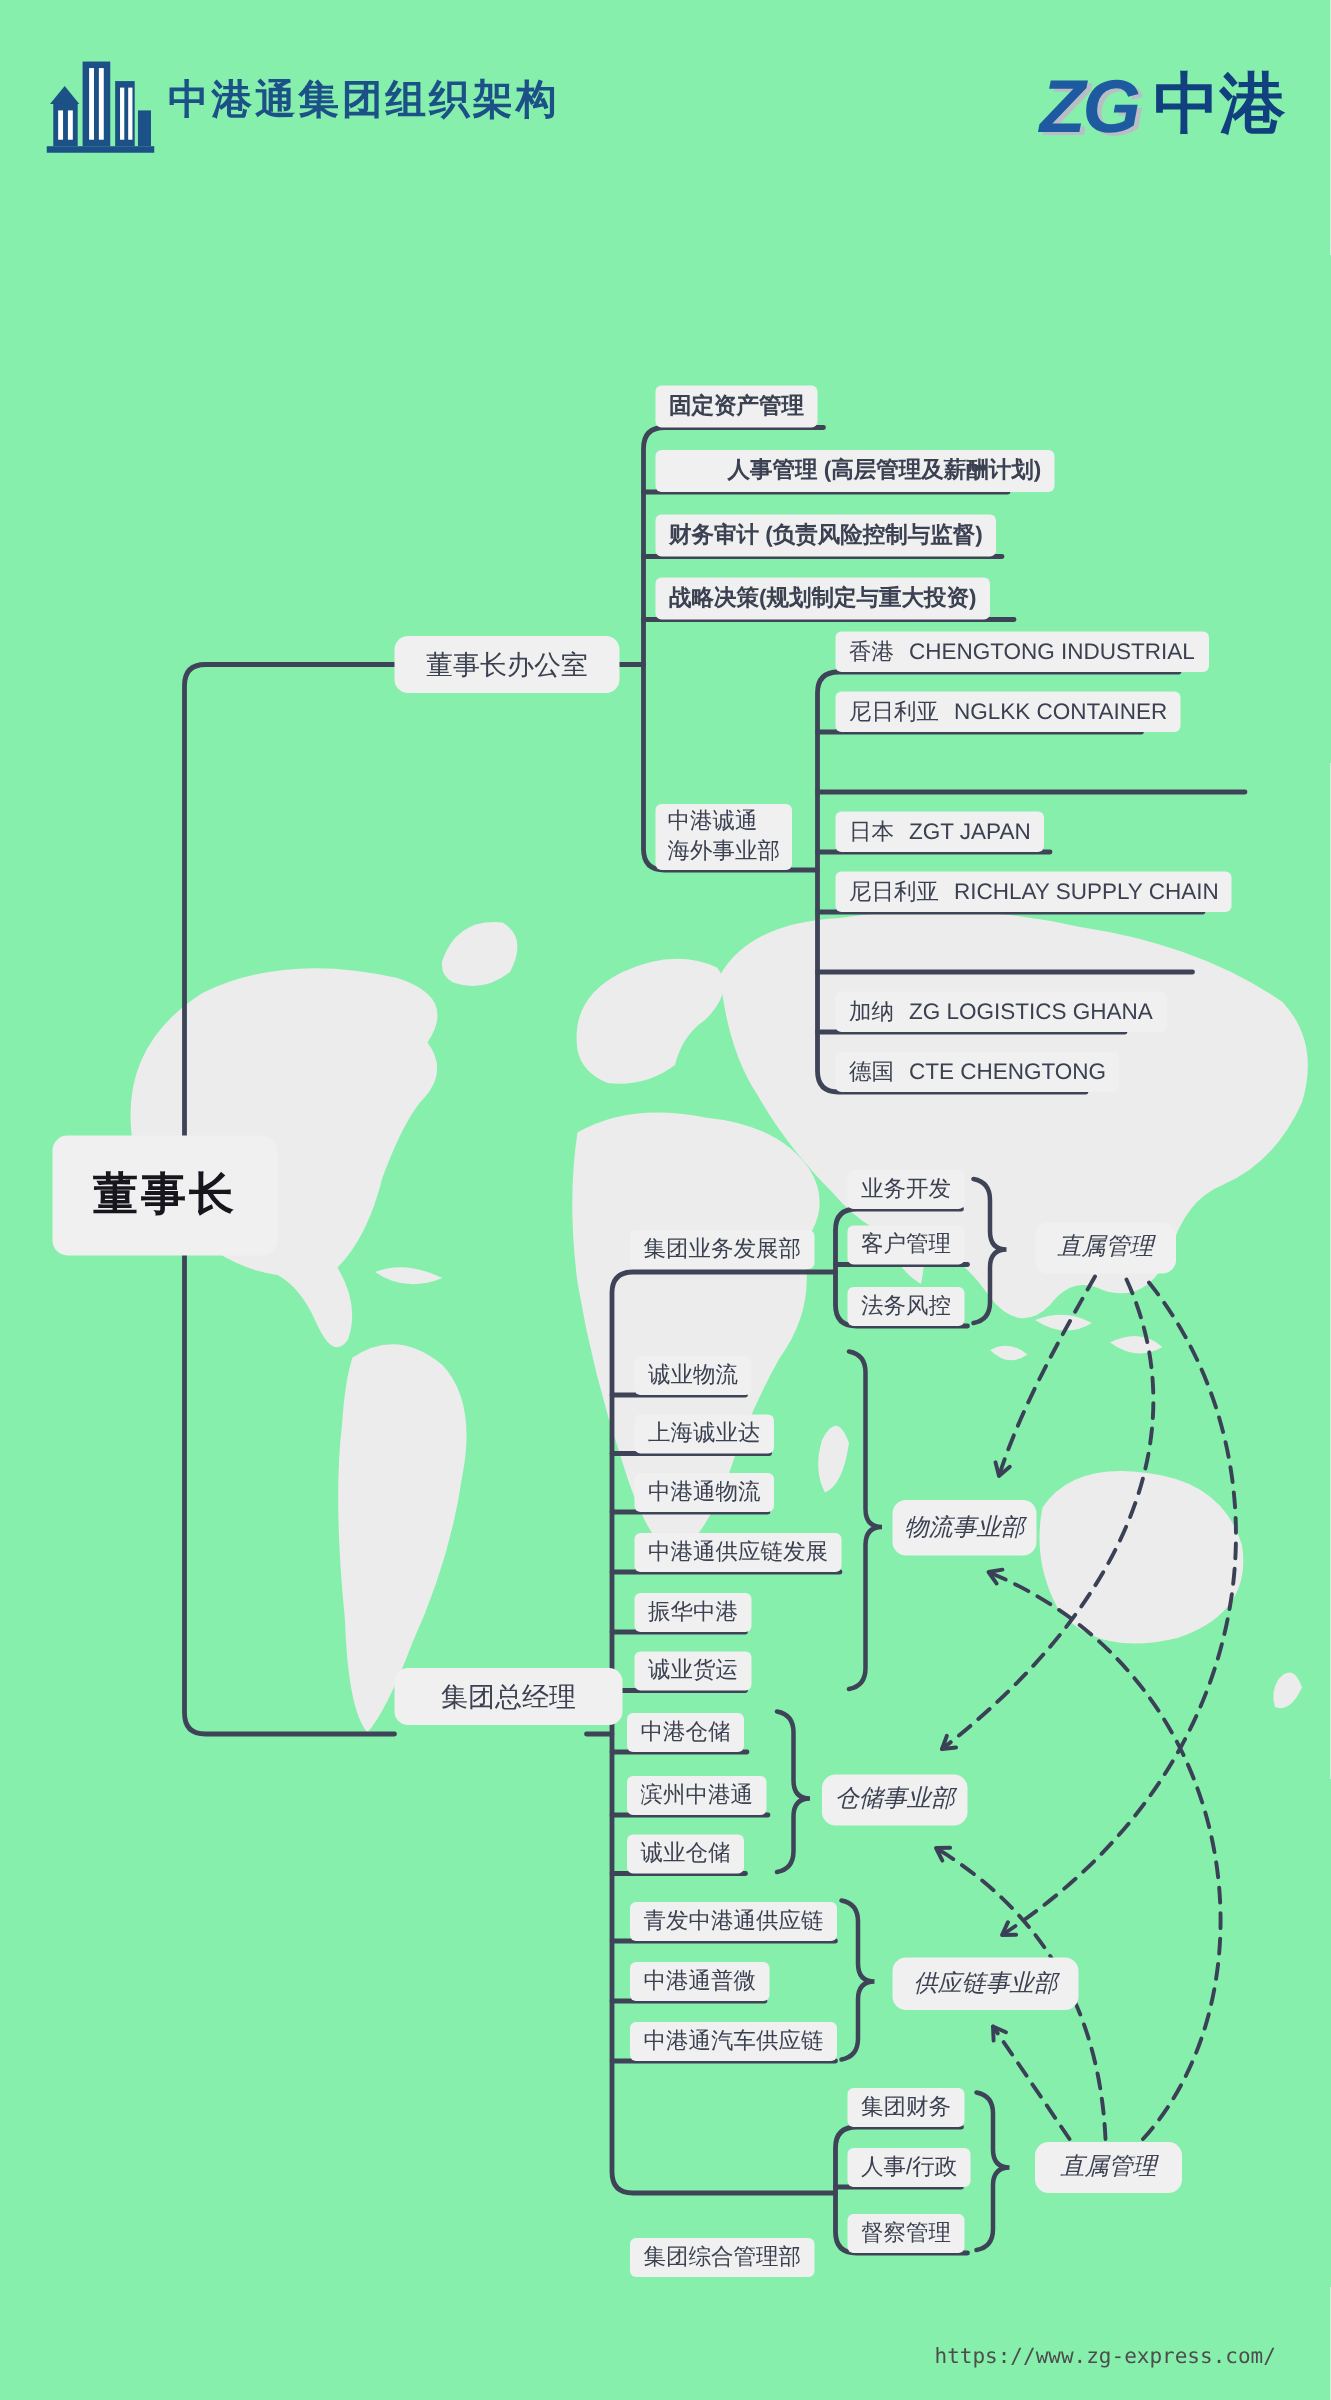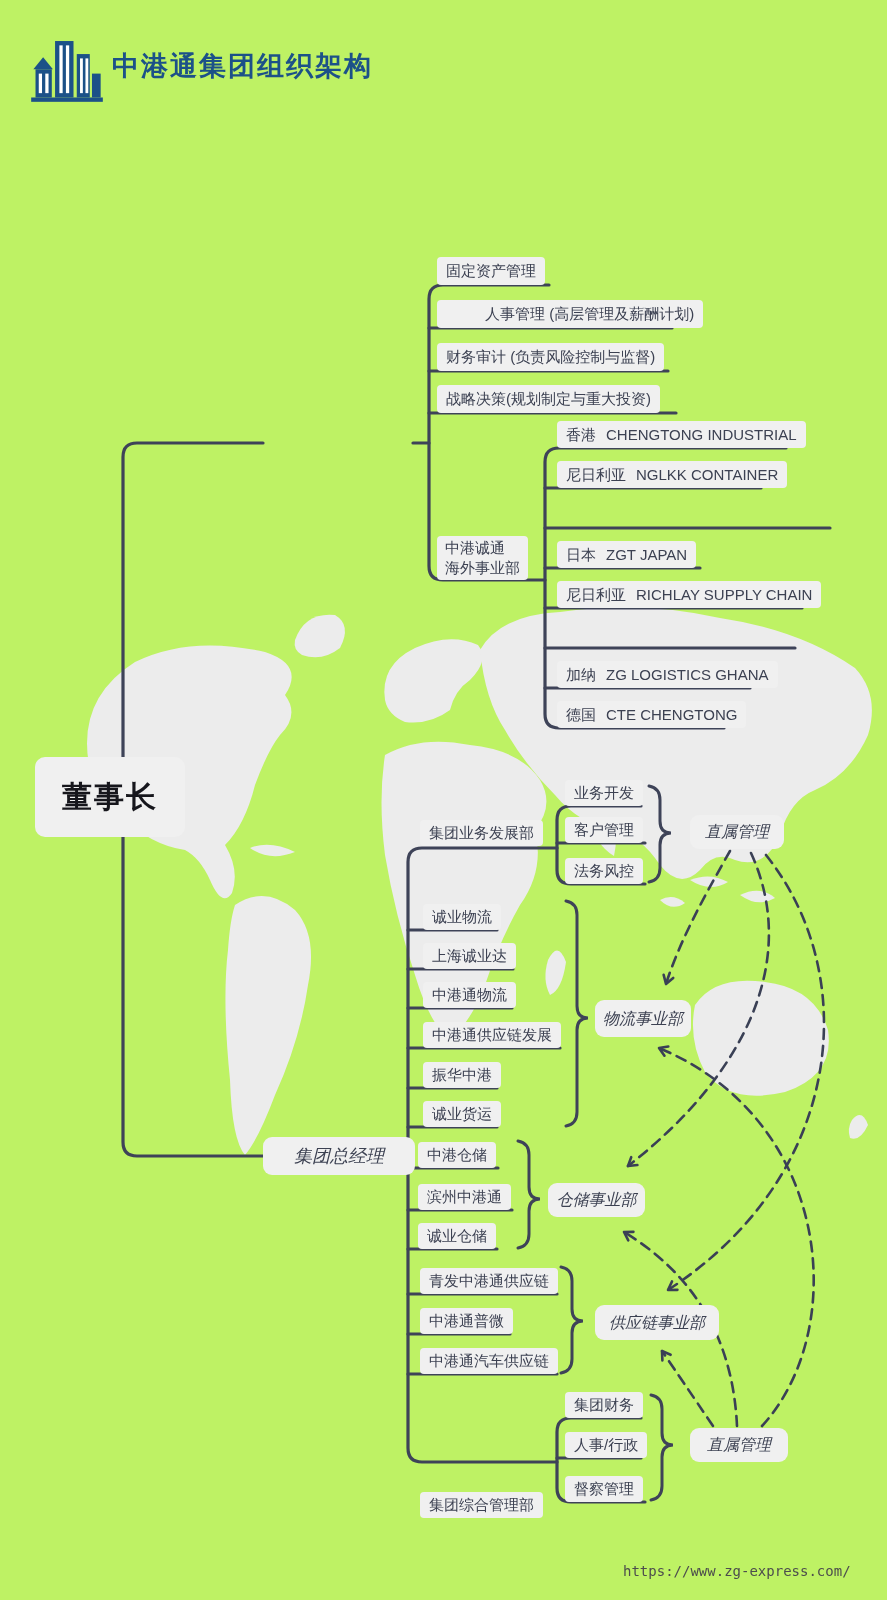--- a/index.html
+++ b/index.html
@@ -1,29 +1,29 @@
 <!DOCTYPE html>
 <html><head>
 <meta charset="utf-8">
 <style>
   html,body{margin:0;padding:0;background:#ffffff;}
   body{font-family:"Liberation Sans","DejaVu Sans",sans-serif;}
-  #stage{position:relative;width:887px;height:1600px;background:#bef264;overflow:hidden;}
+  #stage{position:relative;width:887px;height:1600px;background:#86efac;overflow:hidden;}
   #chart-svg{position:absolute;left:0;top:0;z-index:1;}
   
   .hdr-title{position:absolute;left:112px;top:48px;font-size:27px;font-weight:bold;
     color:#1c5188;letter-spacing:2px;z-index:3;}
   .brand{position:absolute;right:30px;top:40px;z-index:3;white-space:nowrap;}
   .brand .zg{font-size:50px;font-weight:900;font-style:italic;color:#1d5aa0;
     letter-spacing:-2px;text-shadow:3px 2px 0 #b9bec6;}
   .brand .cn{font-size:44px;font-weight:900;color:#10407e;vertical-align:4px;margin-left:6px;}
   
   .t{position:absolute;background:#f0f0f0;color:#3c4152;font-size:15px;line-height:26px;
     height:26px;padding:0 9px;white-space:nowrap;border-radius:4px;z-index:2;}
-  .t.h28{height:28px;line-height:28px;}
+  .t.h28{height:28px;line-height:28px;font-weight:bold;}
   .t.h27{height:27px;line-height:27px;}
   .ctr{display:flex;align-items:center;justify-content:center;padding:0;}
   .root{font-size:30px;font-weight:bold;color:#16161c;border-radius:10px;letter-spacing:2px;}
   .big{font-size:18px;border-radius:9px;}
   .div-box{font-size:16px;border-radius:9px;font-style:italic;}
   .two-line{white-space:pre-line;line-height:20px;height:auto;padding:2px 8px;}
   .reg{margin-right:10px;}
   .footer-url{position:absolute;left:623px;top:1563px;font-family:"DejaVu Sans Mono","Liberation Mono",monospace;
     font-size:14px;color:#4d4d4d;z-index:3;letter-spacing:0px;}
 </style>
@@ -129,23 +129,28 @@
     <g fill="#ffffff">
       <rect x="7" y="42" width="3" height="18"></rect>
         <rect x="13" y="42" width="3" height="18"></rect>
       <rect x="26" y="16" width="3" height="44"></rect>
         <rect x="32" y="16" width="3" height="44"></rect>
       <rect x="45" y="28" width="2.6" height="32"></rect>
         <rect x="50" y="28" width="2.6" height="32"></rect>
     </g>
   </svg>
   <div class="hdr-title">中港通集团组织架构</div>
+  <div class="brand">
+    <span class="zg">ZG</span>
+    <span class="cn">中港</span>
+  </div>
 
   <div class="t ctr root" style="left:35px;top:757px;width:150px;height:80px;">董事长</div>
 
+  <div class="t ctr big" style="left:263px;top:424px;width:150px;height:38px;">董事长办公室</div>
   <div class="t h28" style="left:437px;top:257px;">固定资产管理</div>
   <div class="t h28" style="left:437px;top:300px;padding-left:48px;">人事管理 (高层管理及薪酬计划)</div>
   <div class="t h28" style="left:437px;top:343px;">财务审计 (负责风险控制与监督)</div>
   <div class="t h28" style="left:437px;top:385px;">战略决策(规划制定与重大投资)</div>
 
   <div class="t two-line" style="left:437px;top:536px;">中港诚通
 海外事业部</div>
   <div class="t h27" style="left:557px;top:421px;">
     <span class="reg">香港</span><span>CHENGTONG INDUSTRIAL</span>
   </div>
@@ -158,21 +163,21 @@
   <div class="t h27" style="left:557px;top:581px;">
     <span class="reg">尼日利亚</span><span>RICHLAY SUPPLY CHAIN</span>
   </div>
   <div class="t h27" style="left:557px;top:661px;">
     <span class="reg">加纳</span><span>ZG LOGISTICS GHANA</span>
   </div>
   <div class="t h27" style="left:557px;top:701px;">
     <span class="reg">德国</span><span>CTE CHENGTONG</span>
   </div>
 
-  <div class="t ctr big" style="left:263px;top:1137px;width:152px;height:38px;font-style:italic;">集团总经理</div>
+  <div class="t ctr big" style="left:263px;top:1112px;width:152px;height:38px;">集团总经理</div>
 
   <div class="t" style="left:420px;top:820px;">集团业务发展部</div>
   <div class="t" style="left:565px;top:780px;">业务开发</div>
   <div class="t" style="left:565px;top:817px;">客户管理</div>
   <div class="t" style="left:565px;top:858px;">法务风控</div>
   <div class="t ctr div-box" style="left:690px;top:815px;width:94px;height:34px;">直属管理</div>
 
   <div class="t" style="left:423px;top:904px;">诚业物流</div>
   <div class="t" style="left:423px;top:943px;">上海诚业达</div>
   <div class="t" style="left:423px;top:982px;">中港通物流</div>

